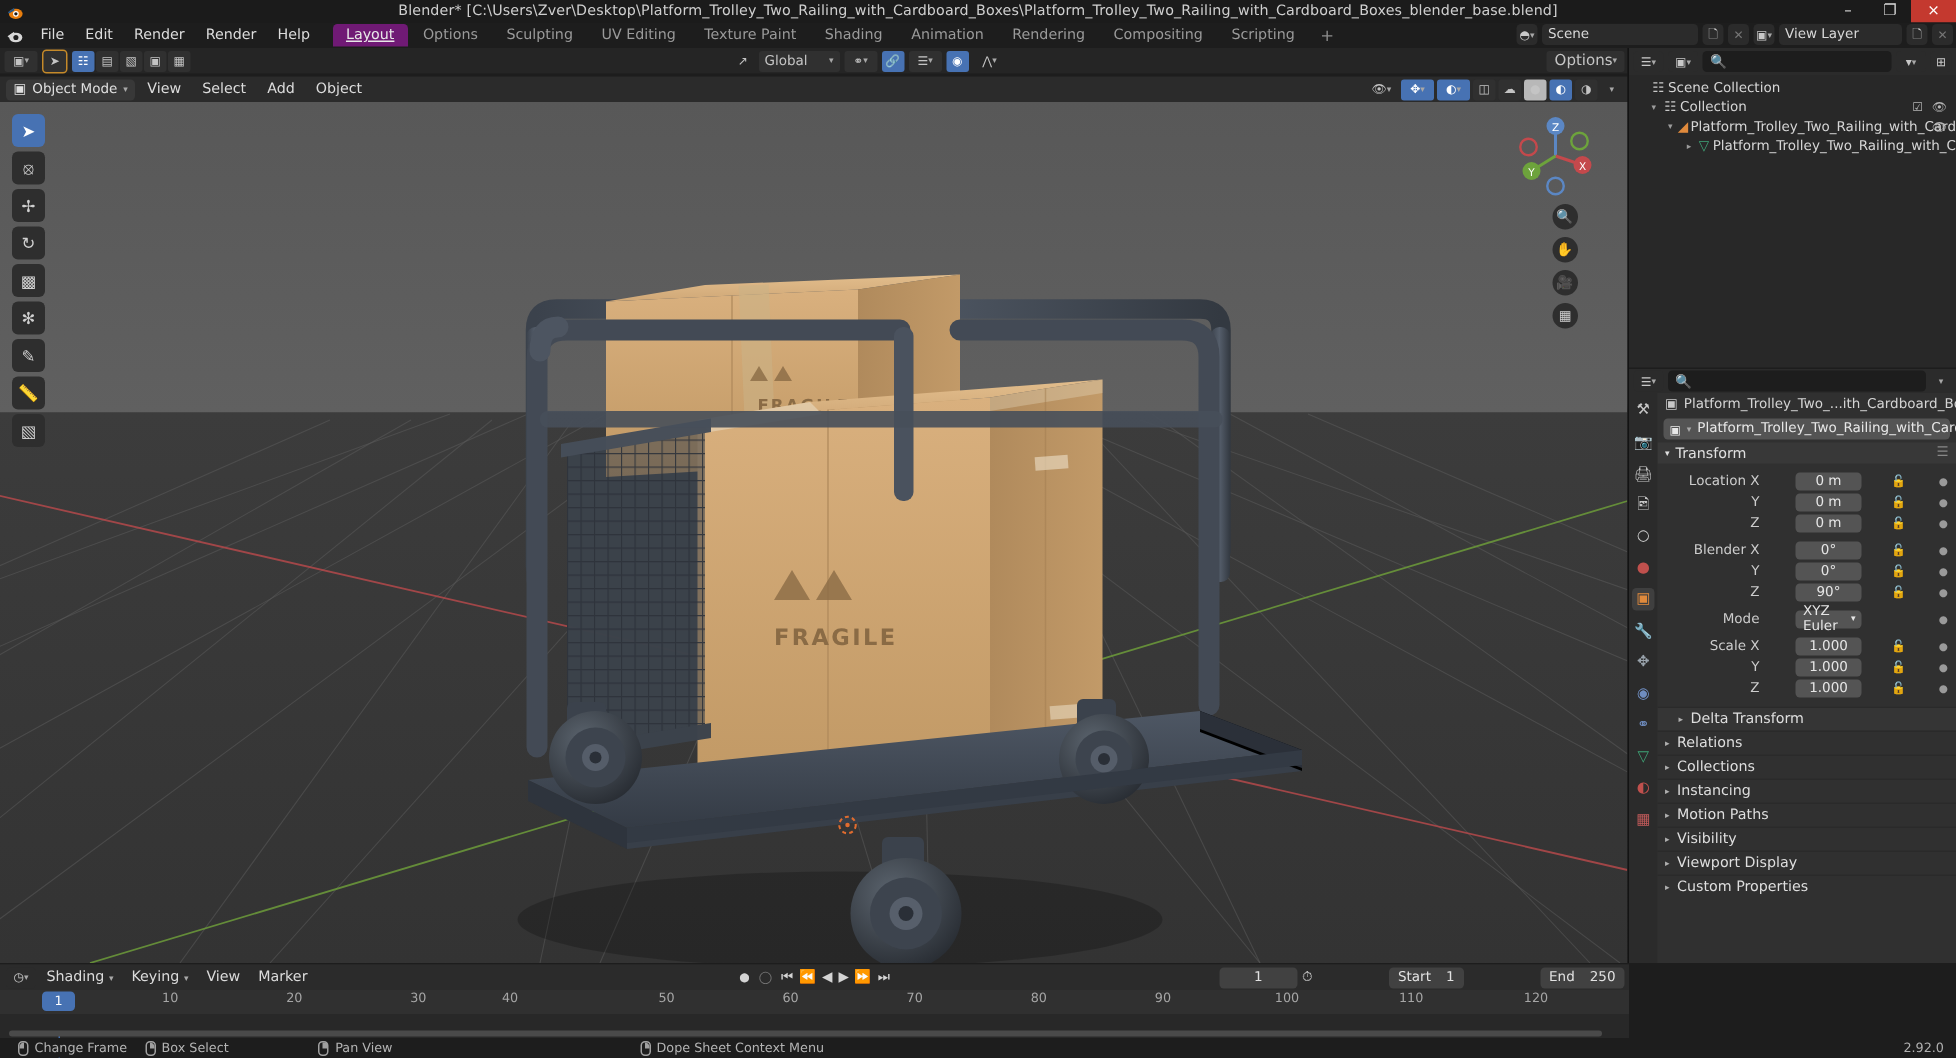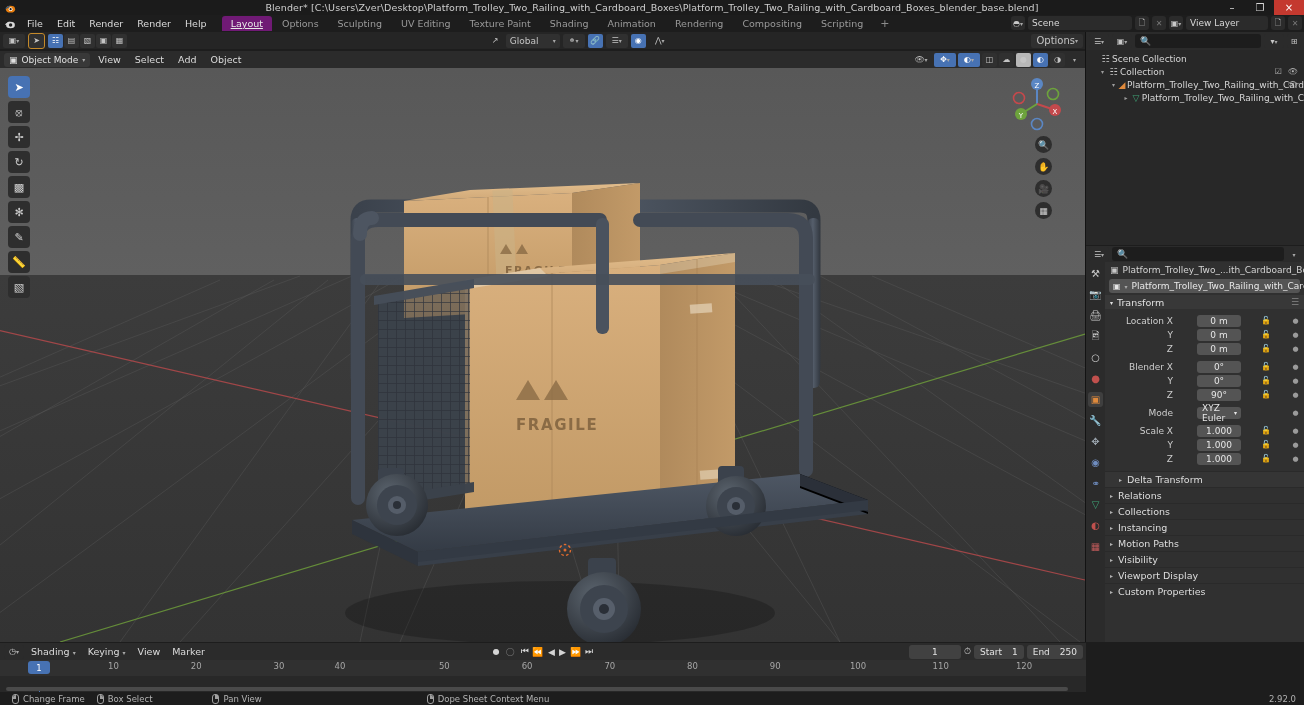--- a/index.html
+++ b/index.html
@@ -200,21 +200,21 @@
   .tl-menu { font-size:9.5px; color:#dcdcdc; padding:0 5px; }
   .tl-center { position:absolute; left:0; right:0; display:flex; justify-content:center; align-items:center; gap:6px; }
   .tl-playbtns { display:flex; align-items:center; gap:4px; color:#d4d4d4; font-size:9px; }
   .tl-right { position:absolute; right:3px; display:flex; align-items:center; gap:3px; }
   .frame-field {
     width:52px; height:14px; background:#414141; border-radius:3px;
     display:flex; align-items:center; justify-content:center; font-size:9px; color:#e2e2e2;
   }
   .se-field {
     height:14px; background:#414141; border-radius:3px; display:flex; align-items:center;
-    gap:10px; padding:0 6px; font-size:9px; color:#e2e2e2;
+    gap:10px; padding:0 6px; font-size:9px; color:#e2e2e2;margin-left:48px;
   }
   .tl-ruler { position:relative; height:16px; background:#303030; }
   .tick { position:absolute; top:1px; font-size:8.5px; color:#a6a6a6; transform:translateX(-50%); }
   .playhead {
     position:absolute; top:1px; width:22px; height:13px; background:#4772b3;
     border-radius:3px; display:flex; align-items:center; justify-content:center;
     font-size:8.5px; color:#fff; transform:translateX(-50%);
   }
   .playhead-line { position:absolute; top:14px; width:1px; height:18px; background:#4772b3; }
   .tl-body { height:16px; background:#282828; position:relative; }

